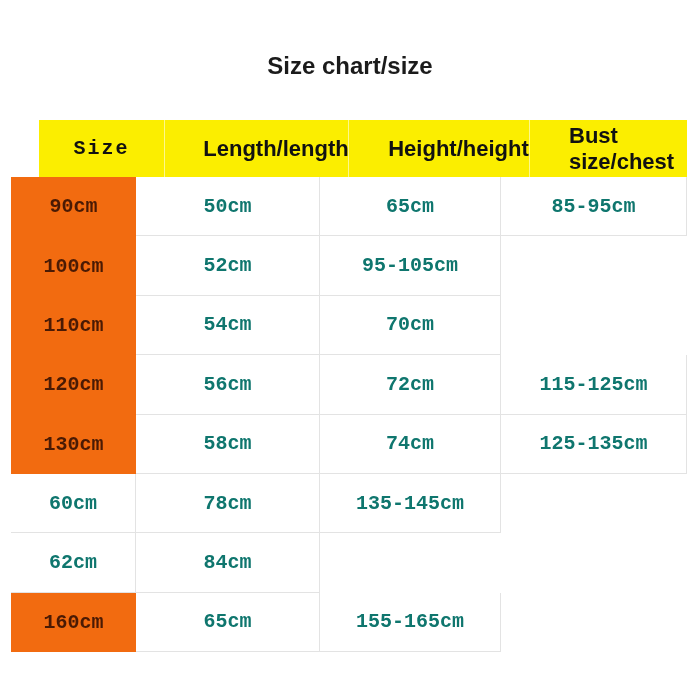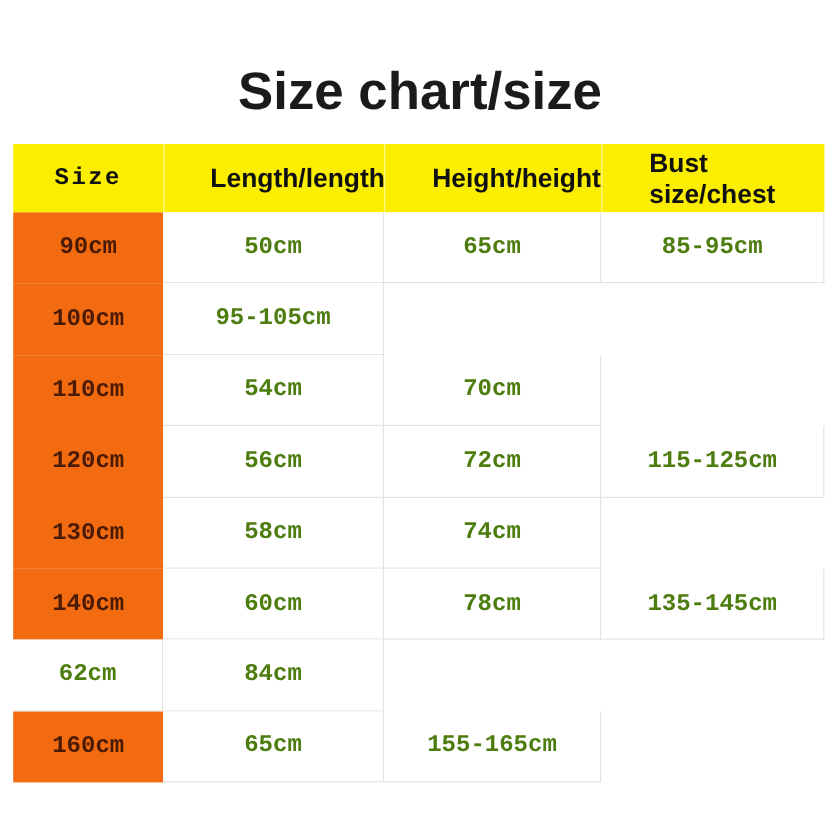--- a/index.html
+++ b/index.html
@@ -9,34 +9,35 @@
     background:#ffffff;
     overflow:hidden;
     font-family:"Liberation Sans", sans-serif;
   }
   .title {
     position:absolute;
     left:0; top:52px; width:700px;
     text-align:center;
     font-family:"Liberation Sans", sans-serif;
     font-weight:800;
-    font-size:44px;
+    font-size:24px;
     letter-spacing:0px;
     color:#1b1b1b;
   }
   .size-table {
     position:absolute;
     left:11px; top:120px;
     width:676px;
   }
   .hrow {
     display:grid;
     grid-template-columns:125px 184px 181px 186px;
     height:57px;
     background:#fbee00;
+    margin-left:28px;
   }
   .hcell {
     display:flex; align-items:center; justify-content:center;
     font-weight:700;
     font-size:22px;
     color:#111111;
   }
   .hcell + .hcell { box-shadow: inset 1px 0 0 rgba(255,255,255,0.55); padding-left: 40px; }
   .hcell.size-h {
     font-family:"Liberation Mono", "DejaVu Sans Mono", monospace;
@@ -47,21 +48,21 @@
   .trow {
     display:grid;
     grid-template-columns:125px 184px 181px 186px;
     height:59.4px;
   }
   .cell {
     display:flex; align-items:center; justify-content:center;
     font-family:"Liberation Mono", "DejaVu Sans Mono", monospace;
     font-weight:700;
     font-size:20px;
-    color:#4d7c0f;
+    color:#0f766e;
     background:#ffffff;
     box-sizing:border-box;
   }
   .cell.c0 {
     background:#f26b10;
     color:#4a1a04;
   }
   .cell.c1, .cell.c2, .cell.c3 { border-bottom:1px solid #e3e3e3; }
   .cell.c1, .cell.c2, .cell.c3 { border-right:1px solid #e3e3e3; }
 </style>
@@ -83,40 +84,41 @@
 
     <div>
         <div class="trow">
     <div class="cell c0">90cm</div>
     <div class="cell c1">50cm</div>
     <div class="cell c2">65cm</div>
     <div class="cell c3">85-95cm</div>
   </div>
         <div class="trow">
     <div class="cell c0">100cm</div>
+    <div class="cell c1">52cm</div>
     <div class="cell c3">95-105cm</div>
   </div>
         <div class="trow">
     <div class="cell c0">110cm</div>
     <div class="cell c1">54cm</div>
     <div class="cell c2">70cm</div>
   </div>
         <div class="trow">
     <div class="cell c0">120cm</div>
     <div class="cell c1">56cm</div>
     <div class="cell c2">72cm</div>
     <div class="cell c3">115-125cm</div>
   </div>
         <div class="trow">
     <div class="cell c0">130cm</div>
     <div class="cell c1">58cm</div>
     <div class="cell c2">74cm</div>
+    <div class="cell c3">125-135cm</div>
   </div>
         <div class="trow">
-    <div class="cell c0">140cm</div>
     <div class="cell c1">60cm</div>
     <div class="cell c2">78cm</div>
     <div class="cell c3">135-145cm</div>
   </div>
         <div class="trow">
     <div class="cell c1">62cm</div>
     <div class="cell c2">84cm</div>
   </div>
         <div class="trow">
     <div class="cell c0">160cm</div>

